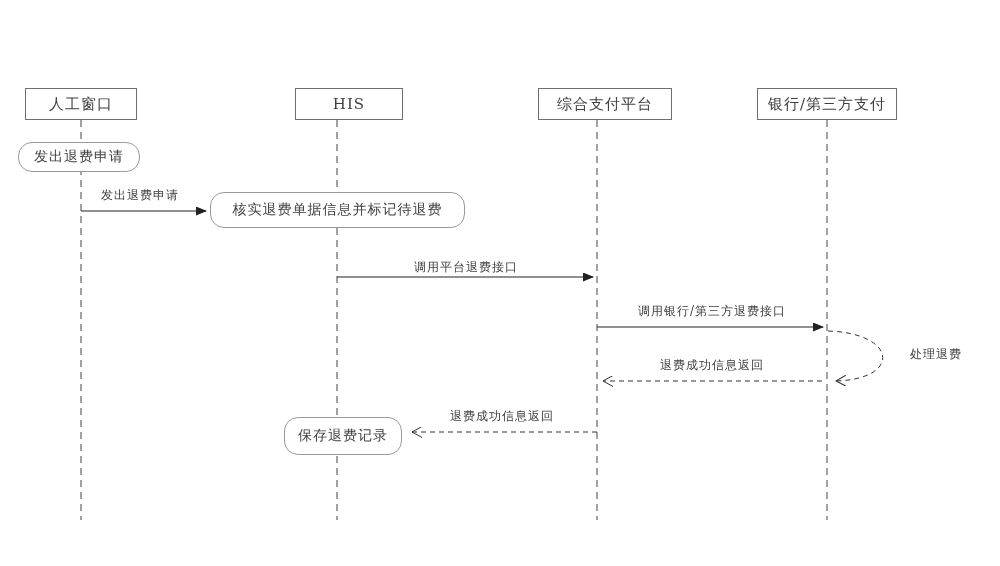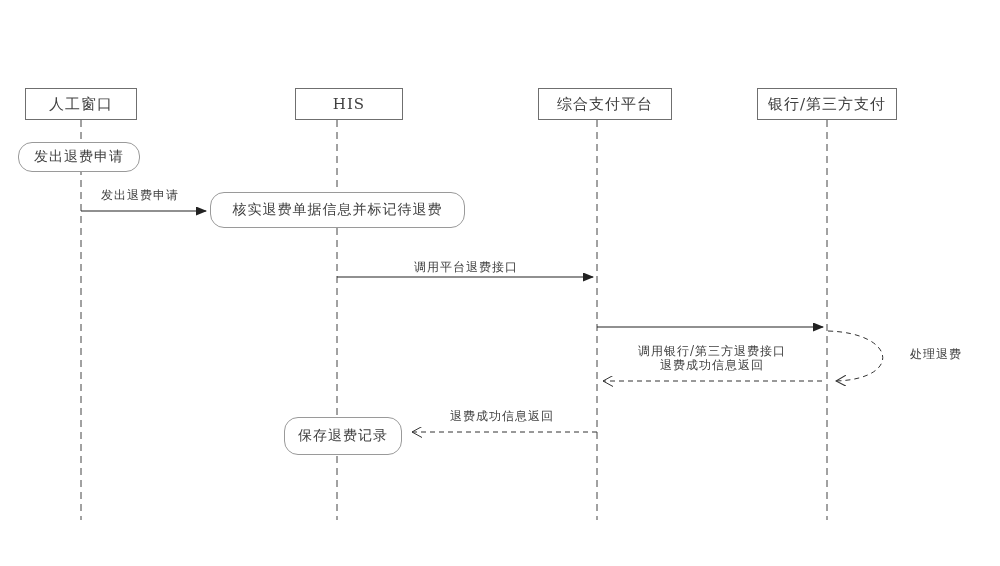--- a/index.html
+++ b/index.html
@@ -111,18 +111,18 @@
   </div>
   <div class="node" style="left:210px; top:192px; width:255px; height:36px;">
     <span>核实退费单据信息并标记待退费</span>
   </div>
   <div class="node" style="left:284px; top:417px; width:118px; height:38px;">
     <span>保存退费记录</span>
   </div>
 
   <div class="msg" style="left:140px; top:187px;">发出退费申请</div>
   <div class="msg" style="left:466px; top:259px;">调用平台退费接口</div>
-  <div class="msg" style="left:712px; top:303px;margin-top:40px;">调用银行/第三方退费接口</div>
+  <div class="msg" style="left:712px; top:303px;">调用银行/第三方退费接口</div>
   <div class="msg no-center" style="left:908px; top:346px;">处理退费</div>
   <div class="msg" style="left:712px; top:357px;">退费成功信息返回</div>
   <div class="msg" style="left:502px; top:408px;">退费成功信息返回</div>
 
 </div>
 
 </body></html>

